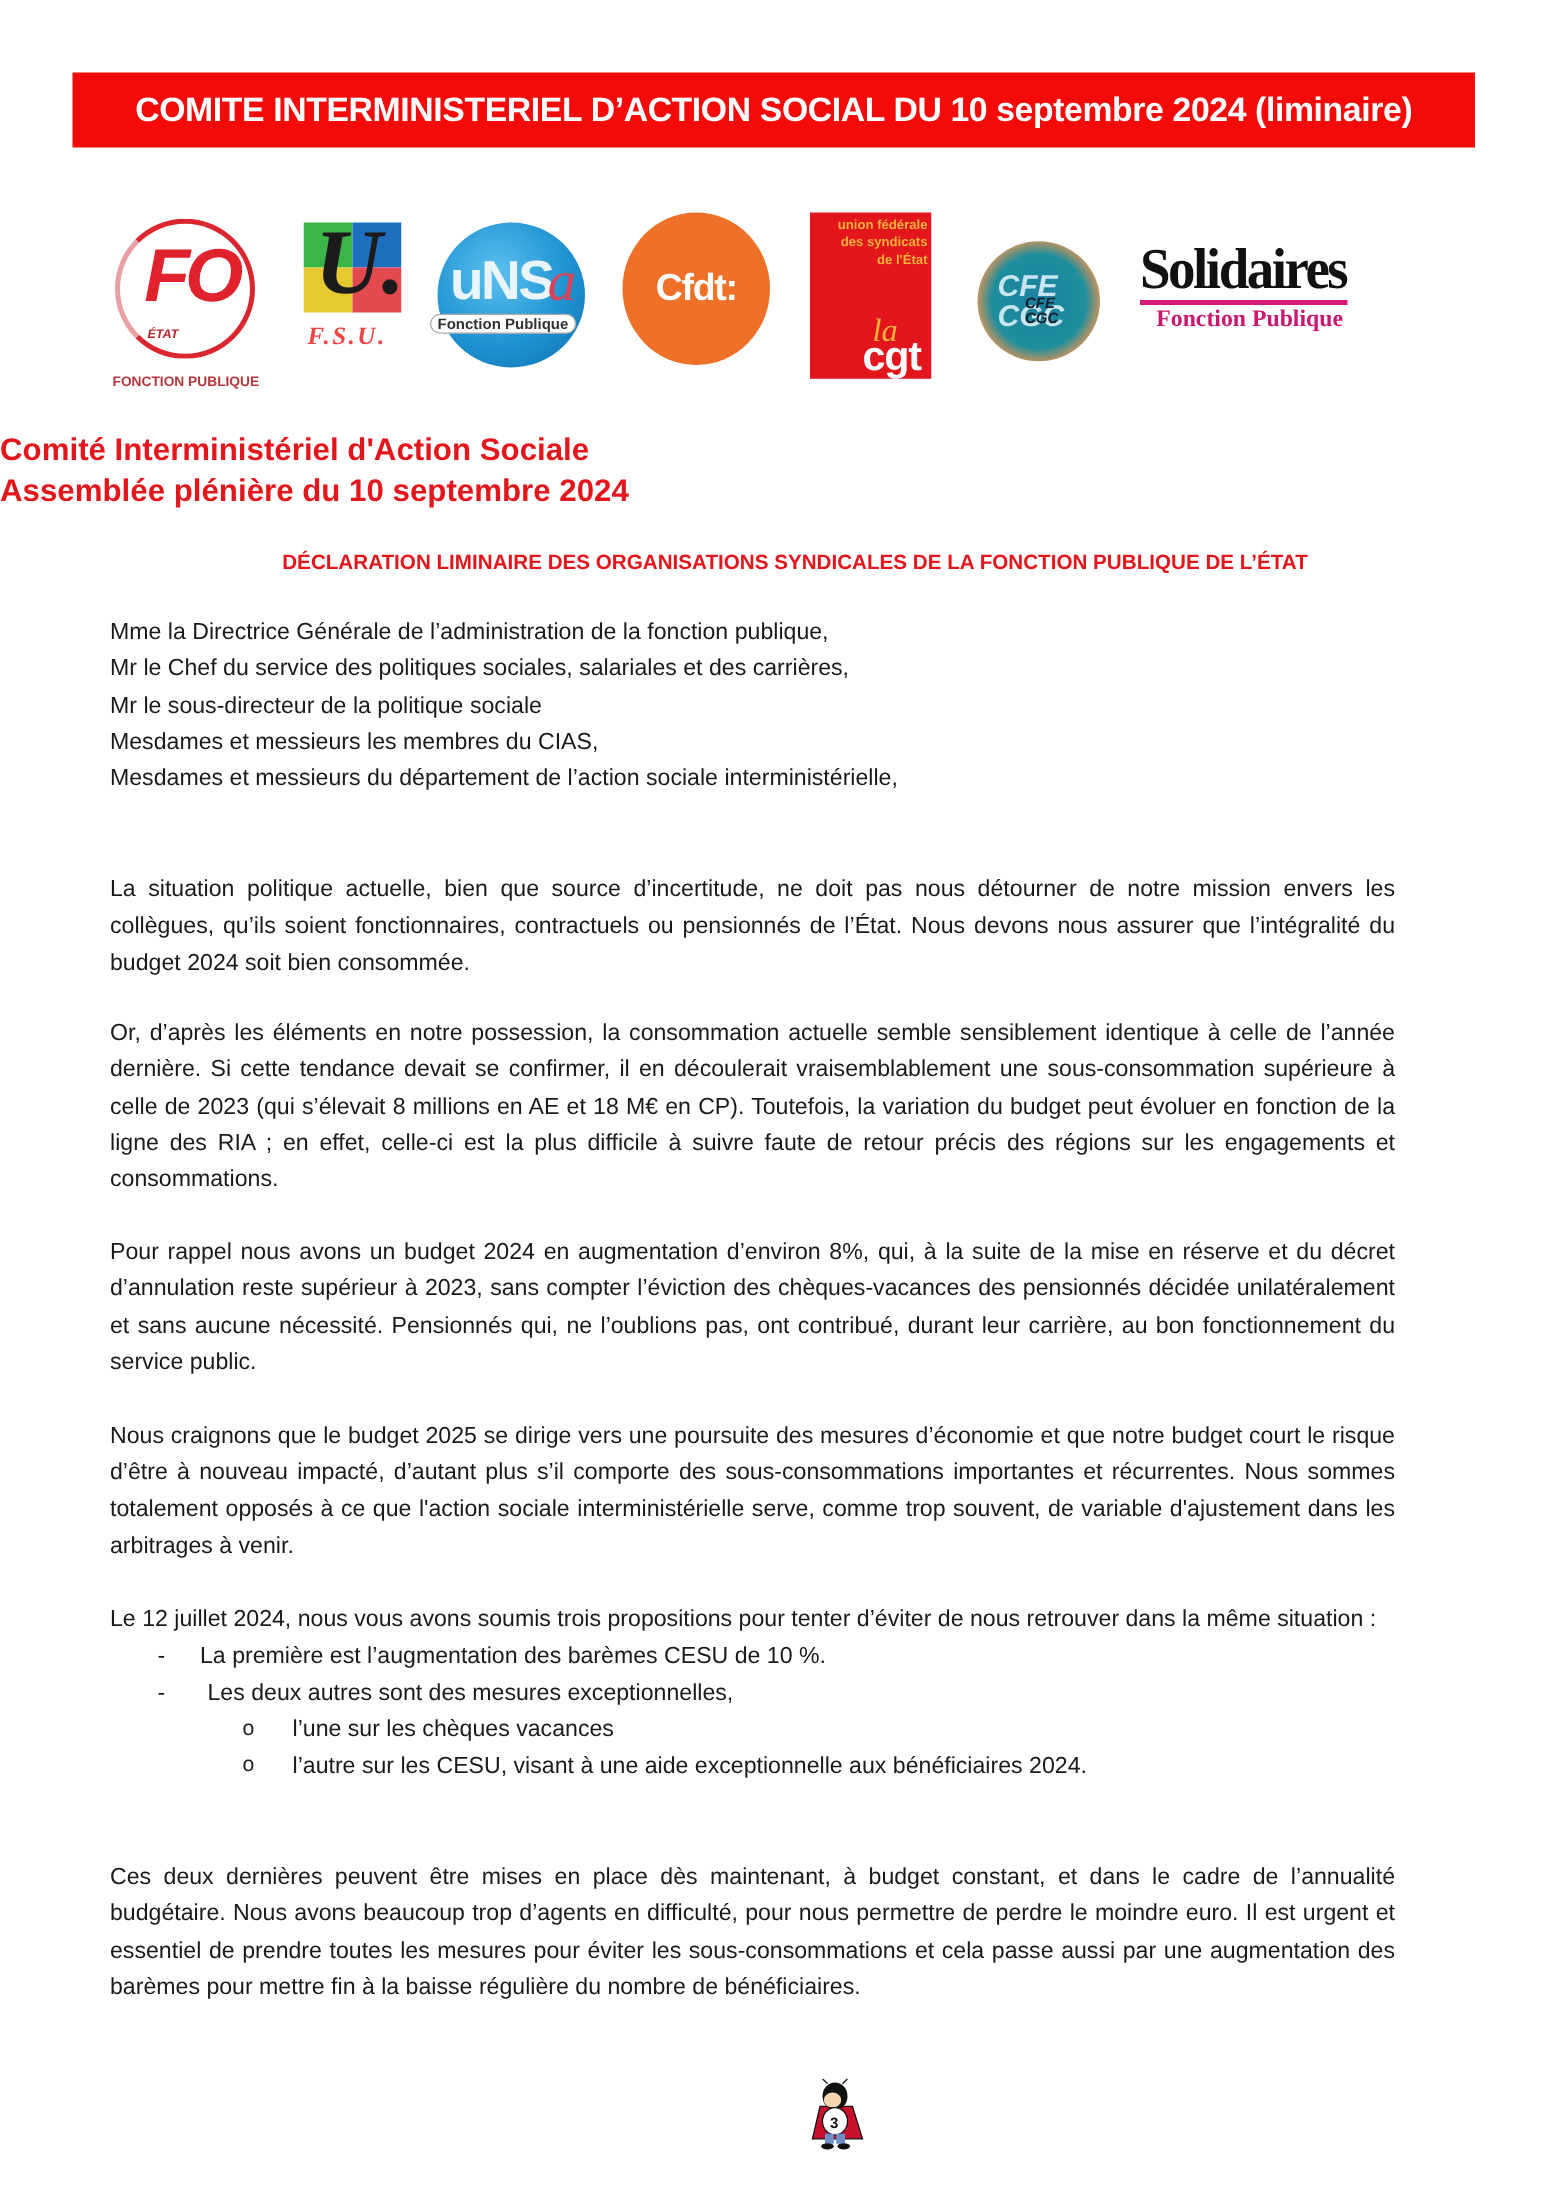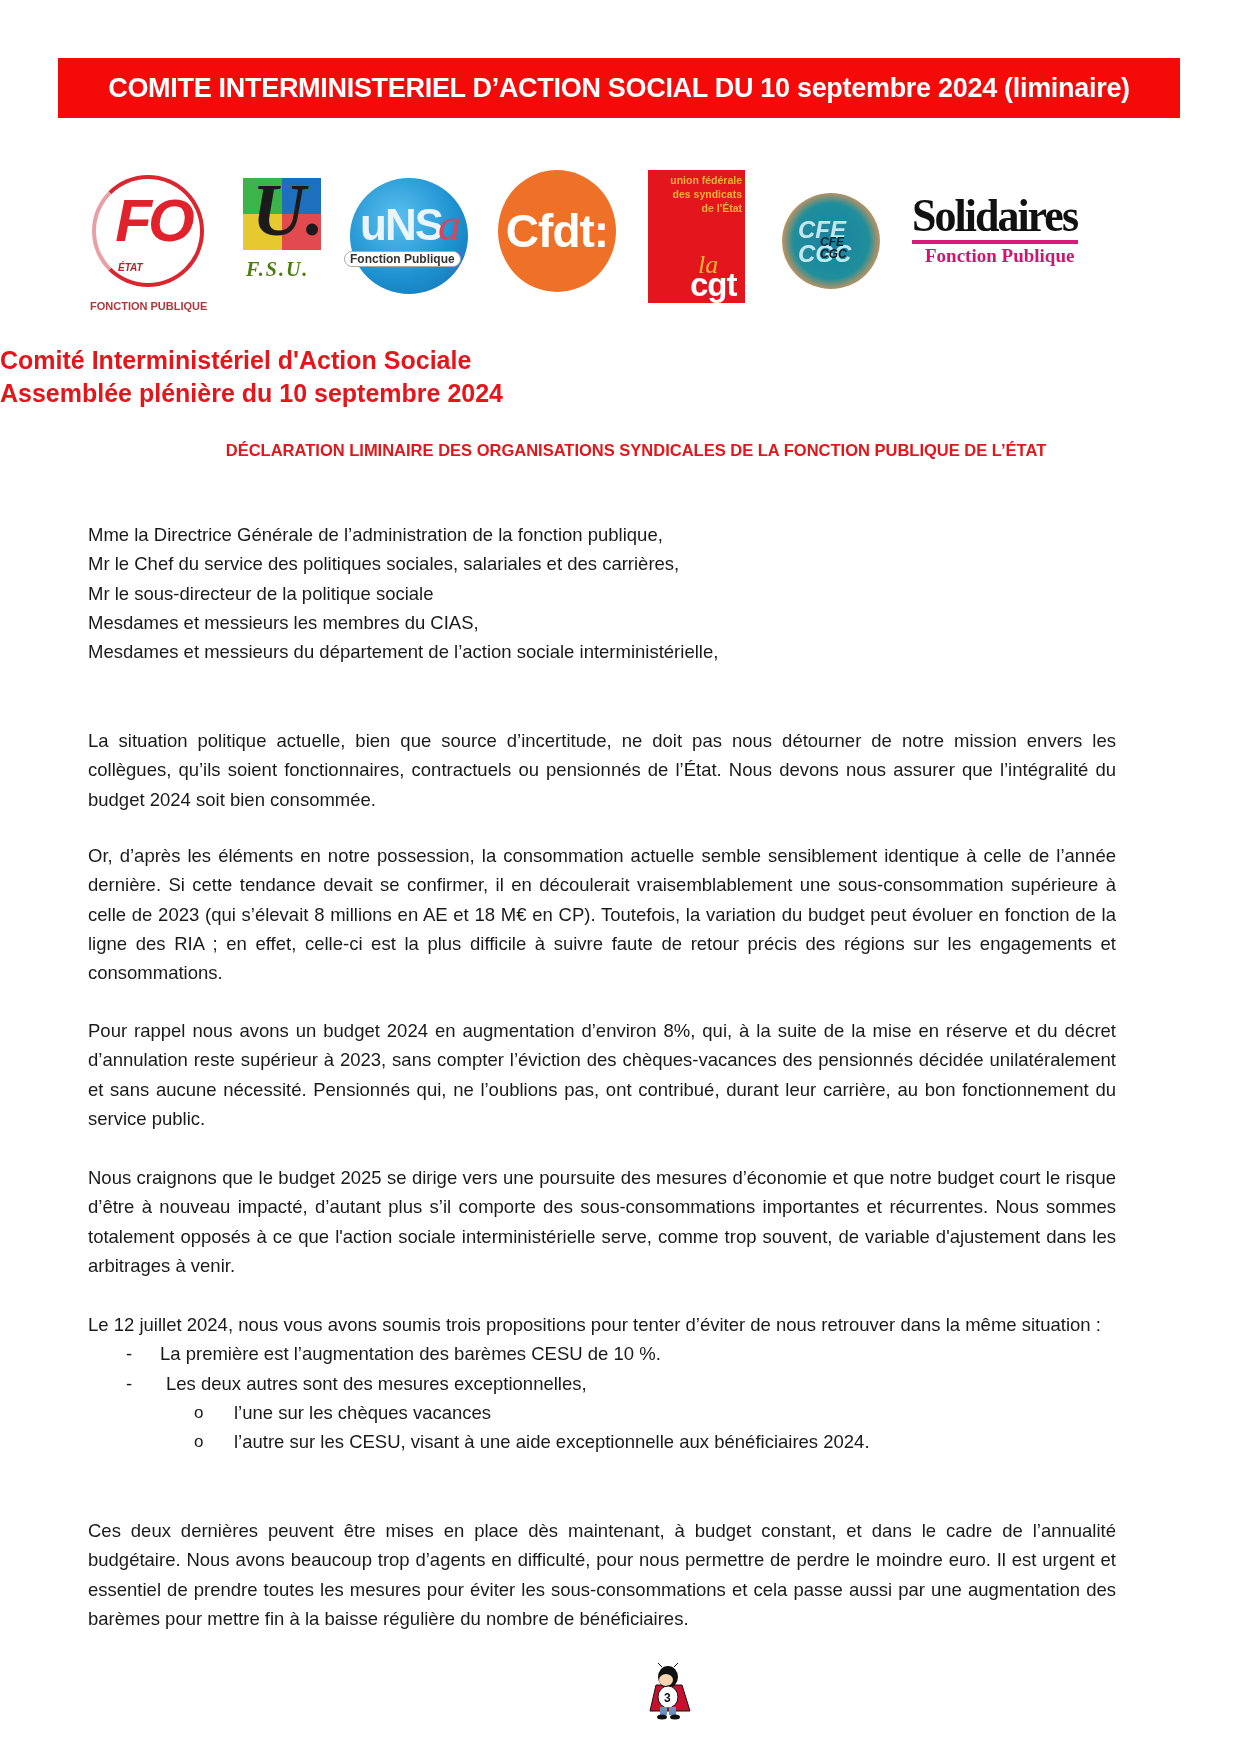--- a/index.html
+++ b/index.html
@@ -18,33 +18,33 @@
              color: #e0222c; letter-spacing: -4px; line-height: 66px; }
   .fo-etat { left: 118px; top: 262px; font-size: 10px; font-style: italic; font-weight: bold; color: #b4242c; }
   .fo-sub { left: 90px; top: 300px; font-size: 11px; font-weight: bold; color: #b2363c; }
 
   
   .fsu-box { left: 243px; top: 178px; width: 78px; height: 72px; }
   .fsu-q { position: absolute; width: 39px; height: 36px; }
   .fsu-u { left: 252px; top: 170px; font-family: "Liberation Serif", serif; font-style: italic; font-weight: bold;
            font-size: 74px; color: #1b1b1b; line-height: 80px; }
   .fsu-label { left: 246px; top: 258px; font-family: "Liberation Serif", serif; font-style: italic; font-weight: bold;
-               font-size: 20px; color: #4d7c0f; letter-spacing: 2px; text-align: center; }
+               font-size: 20px; color: #ef4444; letter-spacing: 2px; text-align: center; }
 
   
   .unsa-circle { left: 350px; top: 178px; width: 118px; height: 116px; border-radius: 50%;
                  background: radial-gradient(circle at 40% 35%, #5cc0ee 0%, #1f93d2 55%, #0f6fae 100%); }
   .unsa-text { left: 360px; top: 200px; font-size: 44px; font-weight: bold; color: #e9f5fb; letter-spacing: -2px; }
   .unsa-a { left: 438px; top: 198px; font-family: "Liberation Serif", serif; font-style: italic; font-size: 46px; color: #d6455c; }
   .unsa-fp { left: 344px; top: 251px; background: #ffffff; border-radius: 10px; padding: 0 5px; font-size: 12px; font-weight: bold; color: #333;
              border: 1px solid #aaa; }
 
   
   .cfdt-circle { left: 498px; top: 170px; width: 118px; height: 122px; border-radius: 50%; background: #ef7127;
-                 color: #fff; display: flex; align-items: center; justify-content: center; font-size: 46px; font-weight: bold; letter-spacing: -1px; }
+                 color: #fff; display: flex; align-items: center; justify-content: center; font-size: 30px; font-weight: bold; letter-spacing: -1px; }
 
   
   .cgt-rect { left: 648px; top: 170px; width: 97px; height: 133px; background: #e2161c; }
   .cgt-top { left: 652px; top: 173px; width: 90px; text-align: right; font-size: 10.5px; font-weight: bold; color: #f6b23a; line-height: 14px; }
   .cgt-la { left: 698px; top: 250px; font-family: "Liberation Serif", serif; font-style: italic; font-size: 26px; color: #f6b23a; }
   .cgt-cgt { left: 690px; top: 268px; font-size: 33px; font-weight: bold; color: #ffffff; letter-spacing: -1px; line-height: 34px; }
 
   
   .cfe-circle { left: 782px; top: 193px; width: 98px; height: 96px; border-radius: 50%;
                 background: radial-gradient(circle at 50% 50%, #1d7fa0 0%, #1f8f9c 55%, #c8925d 72%, #1f8f77 100%); }
@@ -58,21 +58,21 @@
   .sol-sub { left: 925px; top: 245px; font-family: "Liberation Serif", serif; font-weight: bold; font-size: 19px; color: #c8186f; }
 
   
   .h1 { position: absolute; left: 0; width: 1240px; color: #e3161b; font-weight: bold; font-size: 25px; }
   .h1.l1 { top: 346px; }
   .h1.l2 { top: 379px; }
   .h2 { position: absolute; left: 16px; width: 1240px; text-align: center; color: #e3161b; font-weight: bold; font-size: 16.5px; top: 441px; }
 
   
   .txt { position: absolute; left: 88px; width: 1028px; font-family: "Liberation Sans", sans-serif; font-size: 18.5px;
-         line-height: 29.3px; color: #1a1a1a; margin-top: 30px; }
+         line-height: 29.3px; color: #1a1a1a; }
   .txt p { margin: 0; }
   .just { text-align: justify; }
   .salut { top: 490px; }
   .p1 { top: 696px; }
   .p2 { top: 811px; }
   .p3 { top: 986px; }
   .p4 { top: 1133px; }
   .p5 { top: 1280px; }
   .p6 { top: 1486px; }
 

